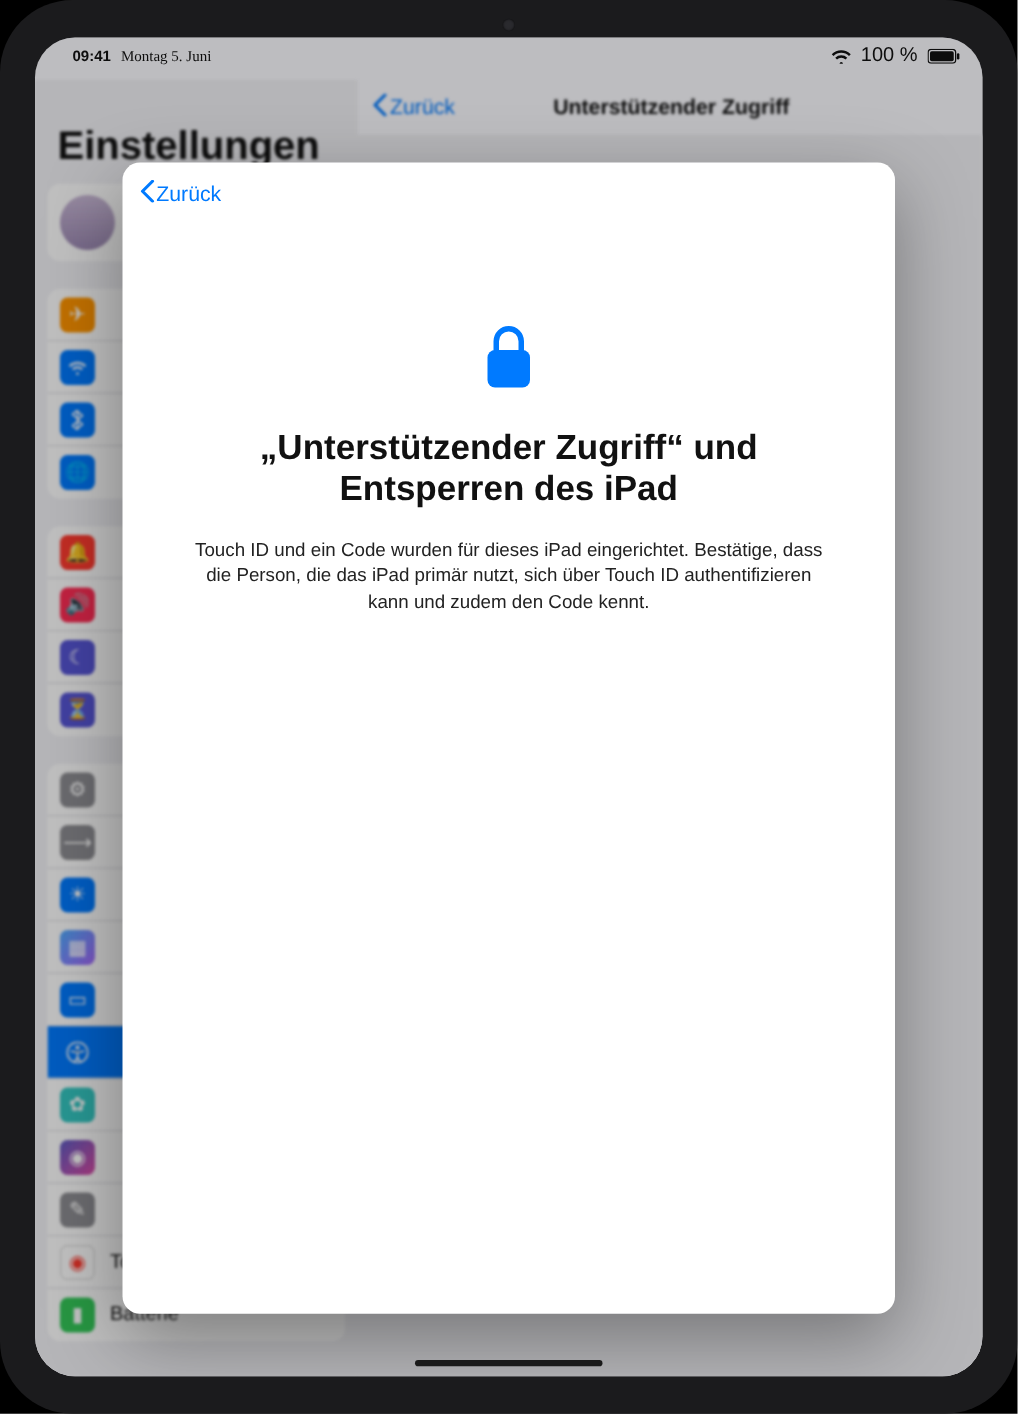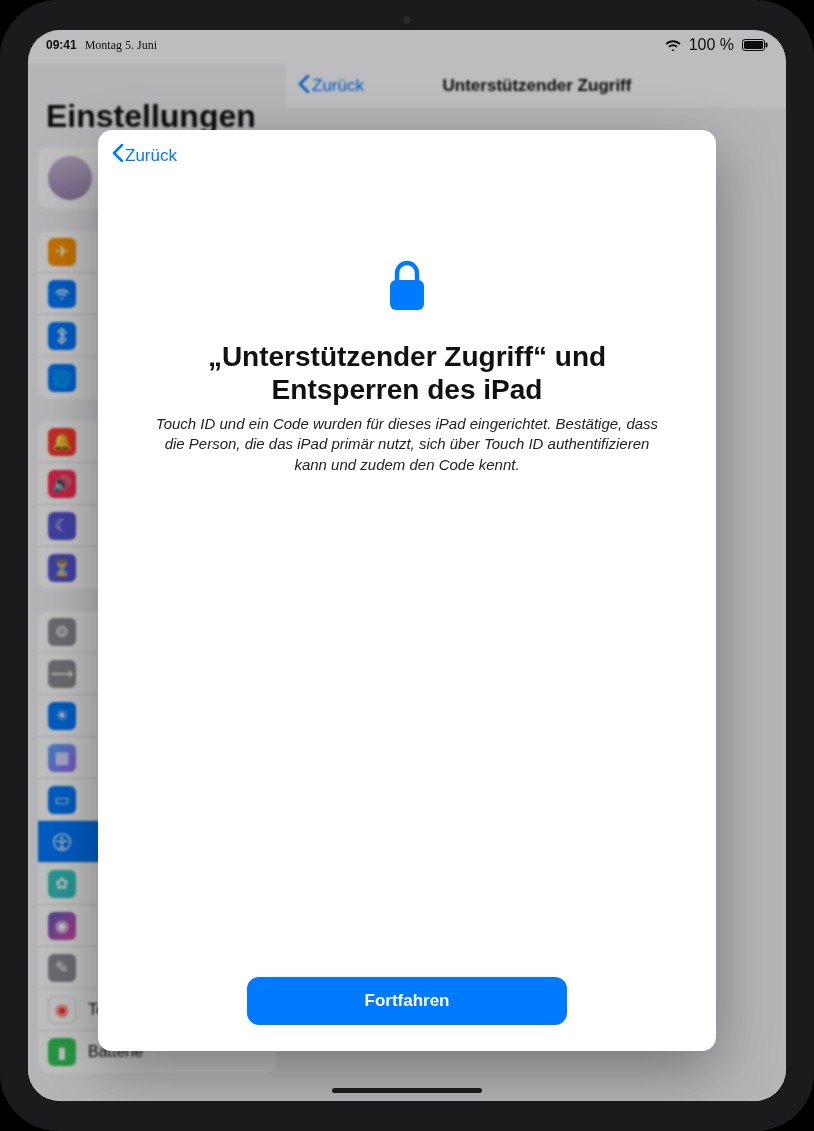--- a/index.html
+++ b/index.html
@@ -22,21 +22,21 @@
   .screen {
     width: 100%; height: 100%;
     background: #f2f2f6;
     border-radius: 32px;
     position: relative;
     overflow: hidden;
   }
 
   
   .statusbar {
-    position: absolute; top: 0; left: 0; right: 0;
+    position: absolute; top: 0; left: 12px; right: 0;
     height: 26px; padding: 4px 18px 0 18px;
     display: flex; justify-content: space-between; align-items: center;
     font-size: 12px; font-weight: 600; color: #111;
     z-index: 5;
   }
   .statusbar .left, .statusbar .right { display: flex; align-items: center; gap: 8px; }
   .sb-time { font-weight: 600; }
   .sb-date { font-weight: 500; font-family: Liberation Serif, serif; }
   .wifi-icon, .batt-icon { display:inline-block; }
   .wifi-icon svg, .batt-icon svg { display:block; }
@@ -116,26 +116,26 @@
     color:#007aff; font-size:17px;
     background:none; border:none; cursor:pointer;
   }
   .sheet-content {
     flex: 1 1 auto; display:flex; flex-direction:column; align-items:center;
     padding-top: 110px; text-align:center;
   }
   .lock-wrap { margin-bottom: 22px; color:#007aff; }
   .sheet-title {
     font-size: 28px; font-weight: 700; line-height:1.18;
-    color:#111; margin-bottom: 8px;
+    color:#111; margin-bottom: 24px;
     padding: 0 30px;
   }
   .sheet-desc {
     font-size: 15px; line-height:1.35; color:#222;
-    padding: 0 28px; margin-bottom: 16px; font-style: italic;
+    padding: 0 28px; margin-bottom: 16px;
   }
   .sheet-status {
     font-size: 15px; font-weight: 700; color:#111;
   }
   .sheet-footer {
     flex-shrink:0; display:flex; flex-direction:column; align-items:center; gap:12px;
     padding-bottom: 6px;
   }
   .btn-primary {
     width: 320px; height: 48px;
@@ -307,19 +307,18 @@
           <svg width="44" height="56" viewBox="0 0 44 56">
             <path d="M12 22V15c0-5.5 4.5-10 10-10s10 4.5 10 10v7" fill="none" stroke="#007aff" stroke-width="4.4" stroke-linecap="round"></path>
             <rect x="5" y="22" width="34" height="30" rx="6" fill="#007aff"></rect>
           </svg>
         </div>
         <h1 class="sheet-title">„Unterstützender Zugriff“ und Entsperren des iPad</h1>
         <p class="sheet-desc">Touch ID und ein Code wurden für dieses iPad eingerichtet. Bestätige, dass die Person, die das iPad primär nutzt, sich über Touch ID authentifizieren kann und zudem den Code kennt.</p>
       </div>
 
       <div class="sheet-footer">
-        <button class="btn-primary">Fortfahren</button>
       </div>
     </div>
 
     <div class="home-indicator"></div>
   </div>
 </div>
 
 </body></html>

